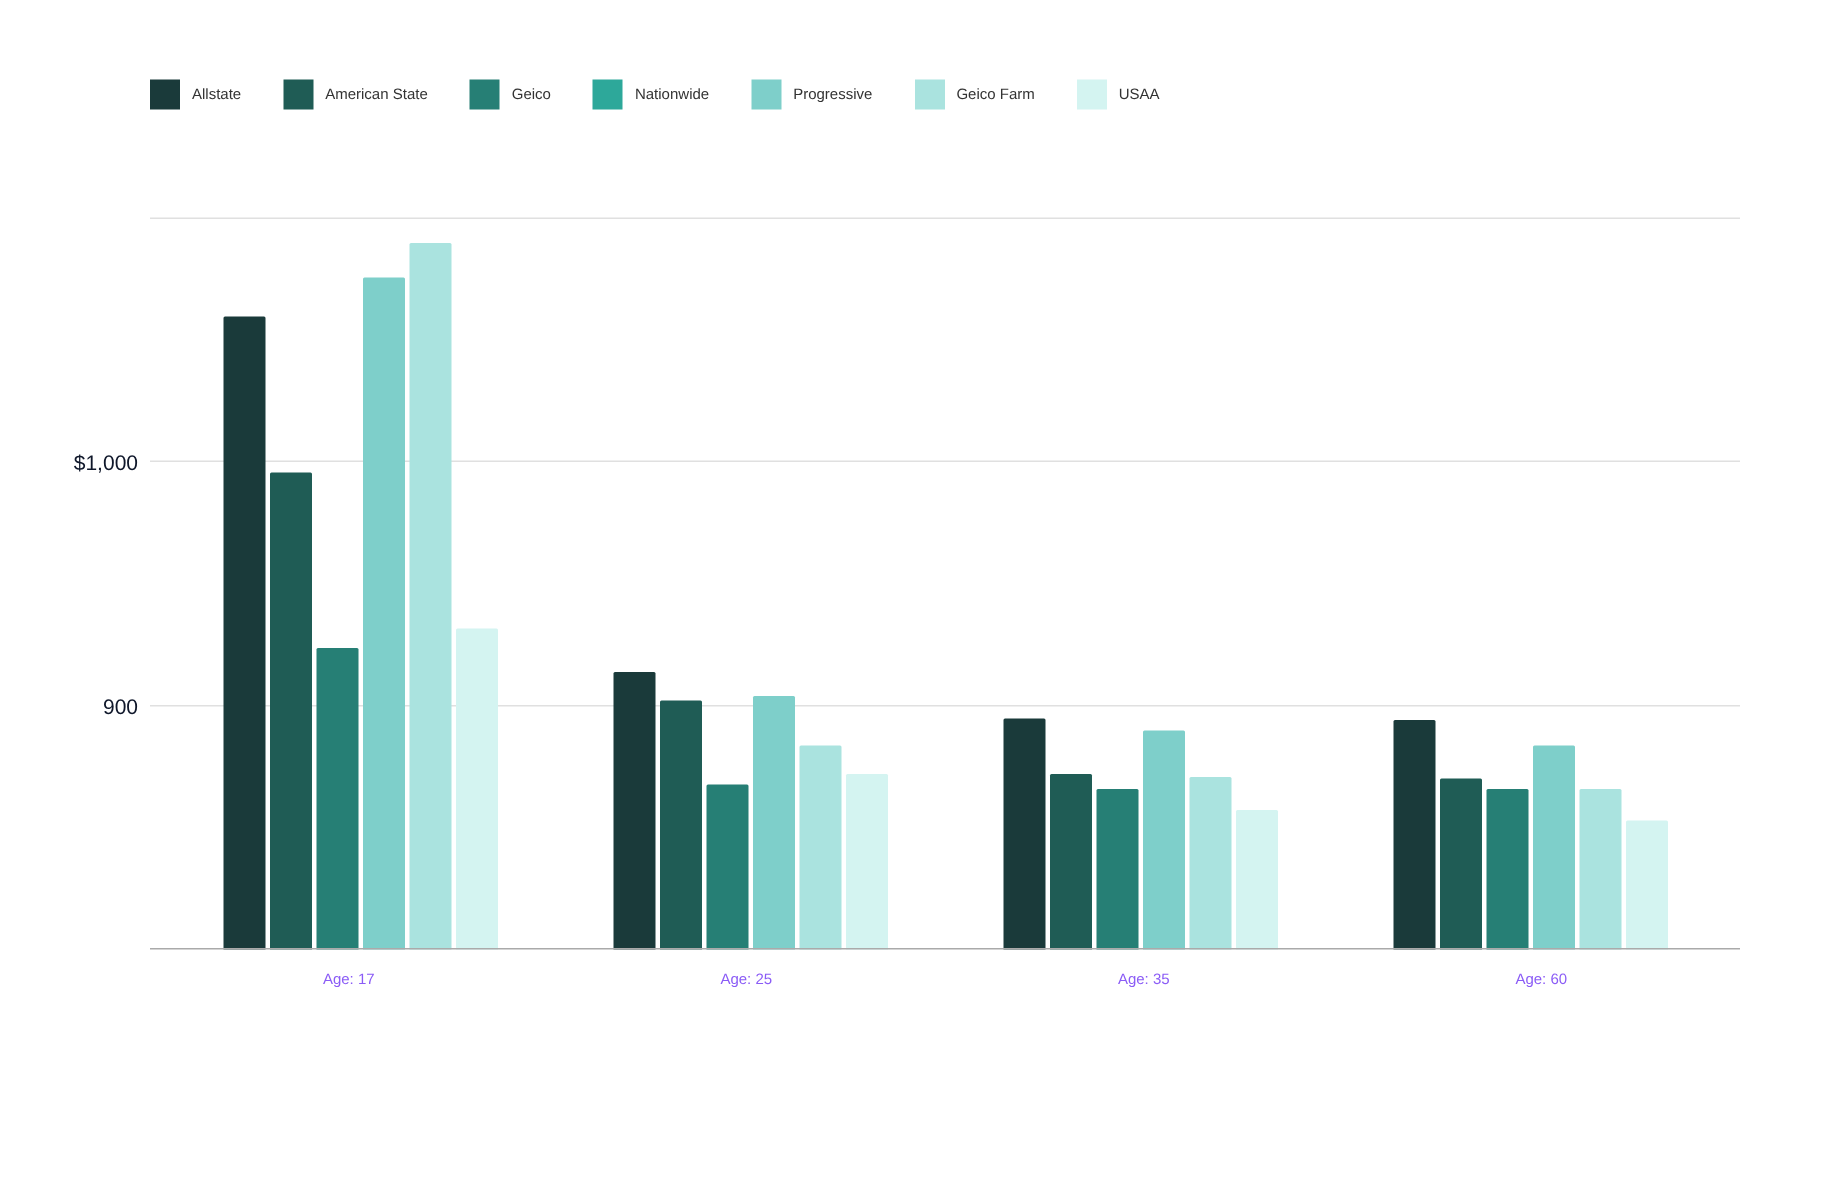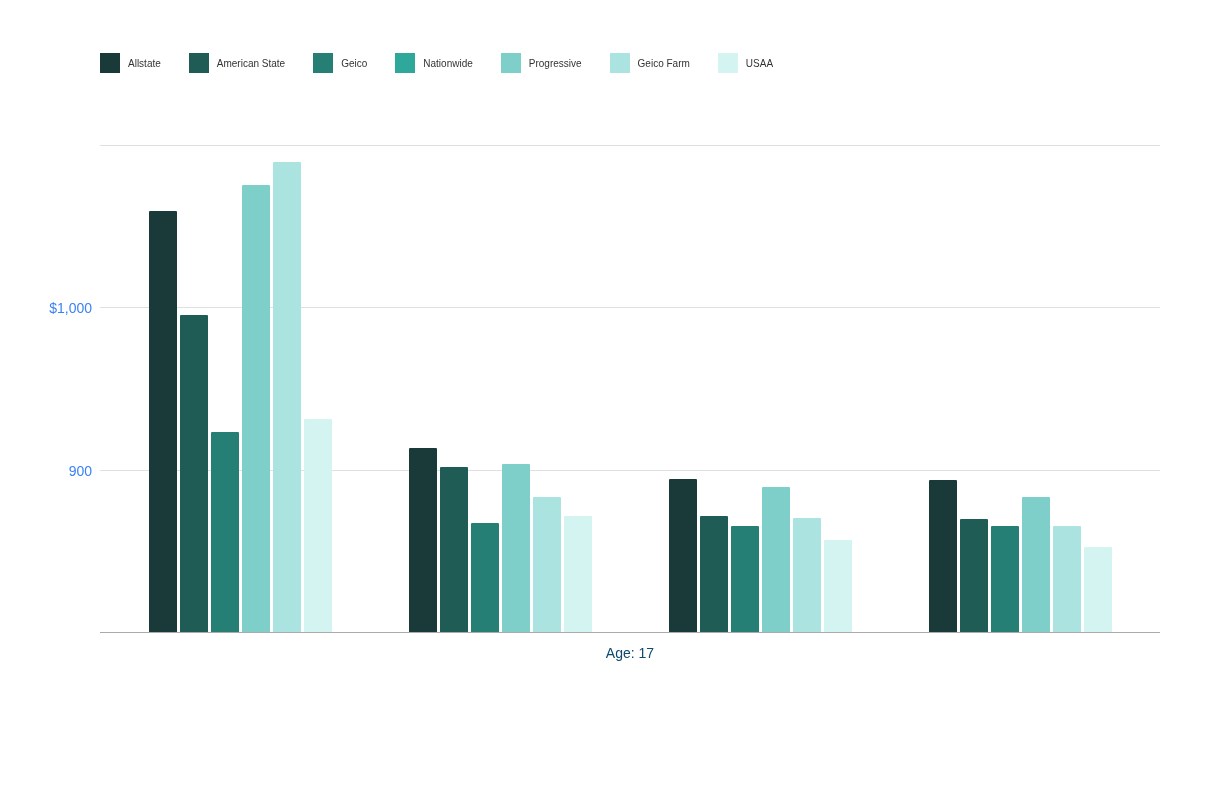--- a/index.html
+++ b/index.html
@@ -55,21 +55,21 @@
       position: absolute;
       left: 0;
       right: 0;
       border-top: 1px solid #e0e0e0;
     }
     .y-label {
       position: absolute;
       right: calc(100% + 8px);
       transform: translateY(-50%);
       font-size: 14px;
-      color: #3b82f6;
+      color: #0f172a;
       white-space: nowrap;
     }
     .bars-section {
       position: absolute;
       left: 0;
       right: 0;
       top: 0;
       bottom: 40px;
       display: flex;
       align-items: flex-end;
@@ -95,22 +95,22 @@
       right: 0;
       bottom: 0;
       height: 40px;
       display: flex;
     }
     .x-label {
       flex: 1;
       display: flex;
       align-items: center;
       justify-content: center;
-      font-size: 14px;
-      color: #0c4a6e;
+      font-size: 10px;
+      color: #8b5cf6;
     }
     .x-axis-line {
       position: absolute;
       left: 0;
       right: 0;
       bottom: 40px;
       border-top: 1.5px solid #aaa;
     }
   </style>
 </head>
@@ -196,15 +196,18 @@
           <div class="bar" style="height: 20.625%; background: rgb(170, 227, 223);"></div>
           <div class="bar" style="height: 16.5625%; background: rgb(212, 244, 241);"></div>
         </div>
       </div>
 
     <div class="x-axis-line"></div>
 
     <div class="x-labels">
 
     <div class="x-label">Age: 17</div>
+        <div class="x-label">Age: 25</div>
+        <div class="x-label">Age: 35</div>
+        <div class="x-label">Age: 60</div>
       </div>
   </div>
 </div>
 
 </body></html>

